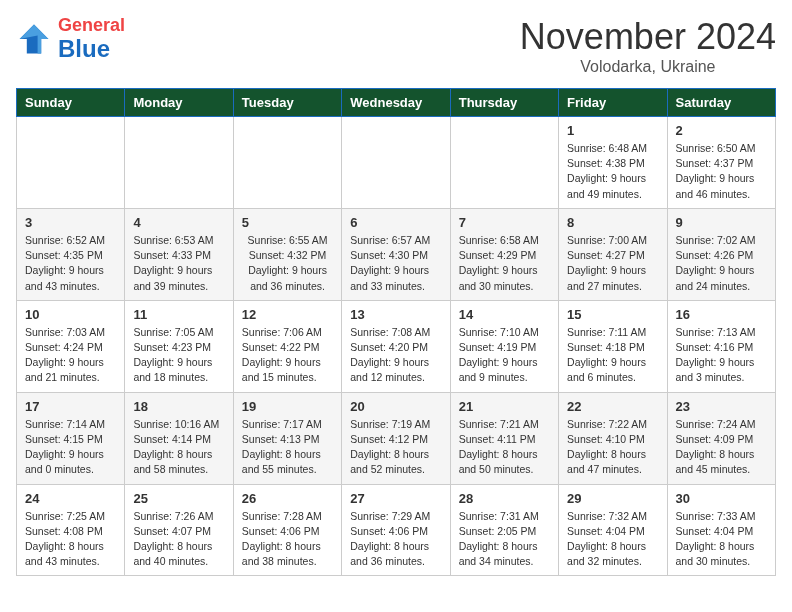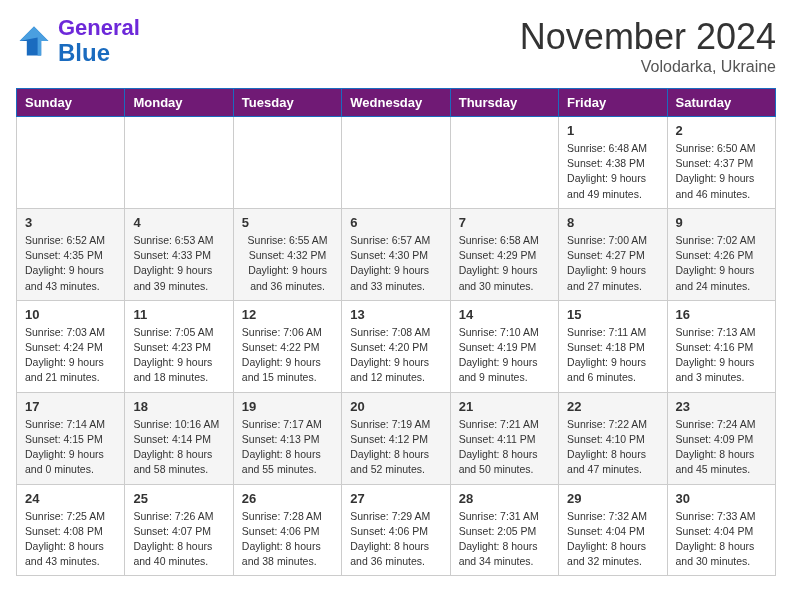--- a/index.html
+++ b/index.html
@@ -20,52 +20,52 @@
       display: flex;
       align-items: center;
       gap: 6px;
     }
     .logo-text {
       display: flex;
       flex-direction: column;
       line-height: 1.1;
     }
     .logo-general {
-      font-size: 22px;
+      font-size: 18px;
       font-weight: bold;
-      color: #6d28d9;
+      color: #ef4444;
     }
     .logo-blue {
       font-size: 24px;
       font-weight: bold;
       color: #1a6bbf;
     }
     .logo-icon {
       width: 36px;
       height: 36px;
     }
     .title-area {
-      text-align: right;
+      text-align: center;
     }
     .month-title {
       font-size: 36px;
       font-weight: normal;
       color: #333;
     }
     .location-title {
       font-size: 16px;
       color: #555;
     }
     .calendar {
       width: 100%;
       border-collapse: collapse;
       border: 1px solid #ccc;
     }
     .calendar th {
-      background-color: #701a75;
+      background-color: #14532d;
       color: #fff;
       padding: 6px 8px;
       font-size: 13px;
       font-weight: bold;
       border: 1px solid #1a6bbf;
       text-align: left;
     }
     .calendar td {
       border: 1px solid #ccc;
       vertical-align: top;

